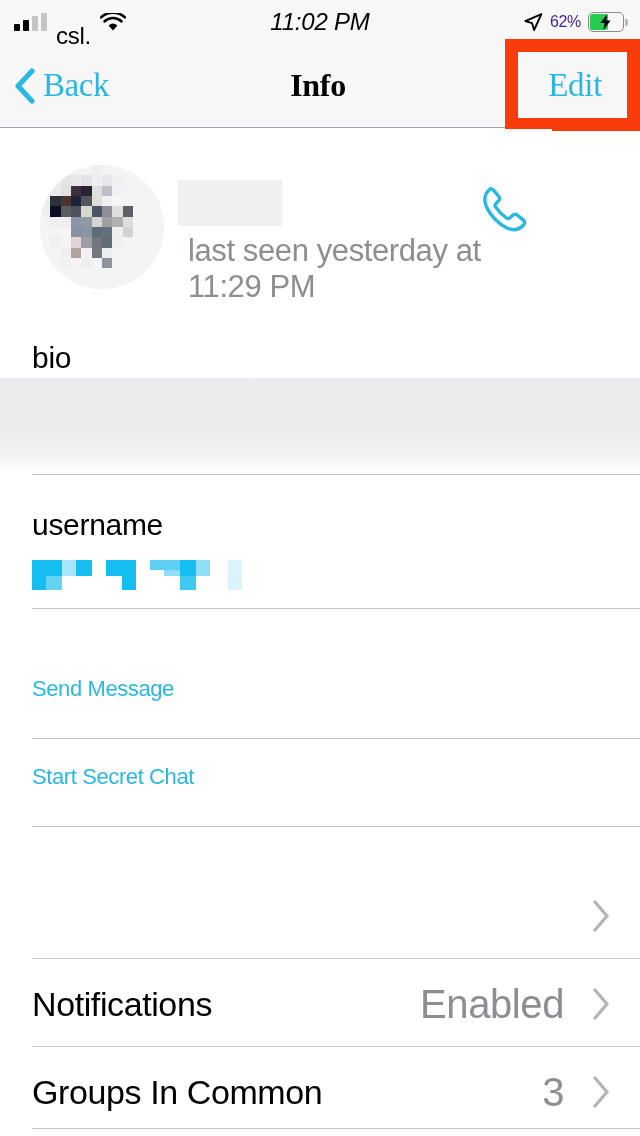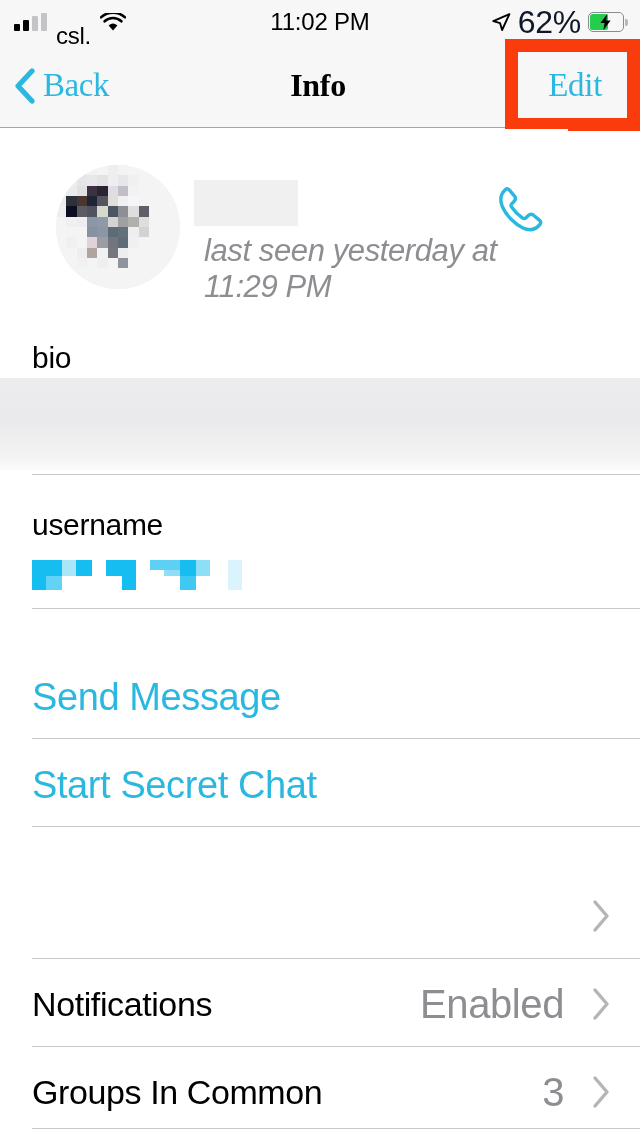--- a/index.html
+++ b/index.html
@@ -25,25 +25,25 @@
   .bars i:nth-child(1){ height:7px; }
   .bars i:nth-child(2){ height:11px; }
   .bars i:nth-child(3){ height:15px; }
   .bars i:nth-child(4){ height:18px; }
   .carrier { font-size:24px; color:#000; letter-spacing:-0.3px;margin-top:28px; }
   .wifi { width:26px; height:19px; display:block; }
 
   .sb-time {
     position:absolute; left:0; right:0; top:0; height:44px;
     display:flex; align-items:center; justify-content:center;
-    font-size:24px; color:#000; letter-spacing:-0.2px;
+    font-size:24px; color:#000; letter-spacing:-0.2px;font-style:italic;
   }
   .sb-right { position:absolute; right:12px; top:0; height:44px; display:flex; align-items:center; gap:7px; }
   .loc-arrow { width:20px; height:20px; display:block; }
-  .batt-pct { font-size:32px; color:#0f172a; letter-spacing:-0.3px; }
+  .batt-pct { font-size:16px; color:#4c1d95; letter-spacing:-0.3px; }
   .battery { position:relative; width:40px; height:20px; }
   .batt-body {
     position:absolute; left:0; top:0; width:36px; height:20px;
     border:1.6px solid #8b8b8f; border-radius:5px; background:transparent;
   }
   .batt-fill {
     position:absolute; left:2.2px; top:2.2px; height:15.4px;
     background:#25cd4f; border-radius:2.6px;
   }
   .batt-cap {
@@ -79,23 +79,22 @@
   
   .highlight-box {
     position:absolute; left:505px; top:39px; width:135px; height:92px;
     border:13px solid #fa3c0c;
     background:transparent;
     pointer-events:none;
   }
 
   
   .contact {
-    position:absolute; top:129px; left:16px; width:552px; height:196px;
+    position:absolute; top:129px; left:0; width:552px; height:196px;
     background:#fff;
-    font-style:italic;
   }
   .avatar {
     position:absolute; left:40px; top:36px;
     width:124px; height:124px; border-radius:50%;
     overflow:hidden; background:#f2f2f2;
   }
   .avatar svg { display:block; width:124px; height:124px; }
   .name-redact {
     position:absolute; left:178px; top:51px;
     width:104px; height:46px;
@@ -131,21 +130,21 @@
   .username-label { top:508px; }
   .username-blur {
     position:absolute; left:32px; top:560px; width:190px; height:30px;
   }
   .username-blur i { position:absolute; display:block; }
   .sep-username { top:608px; }
 
   
   .action {
     position:absolute; left:32px;
-    font-size:38px; color:#2bb8e0; letter-spacing:-0.4px;
+    font-size:22px; color:#2bb8e0; letter-spacing:-0.4px;
   }
   .act-send { top:676px; }
   .sep-send { top:738px; }
   .act-secret { top:764px; }
   .sep-secret { top:826px; }
 
   
   .row {
     position:absolute; left:0; width:640px; height:88px;
     display:flex; align-items:center;

